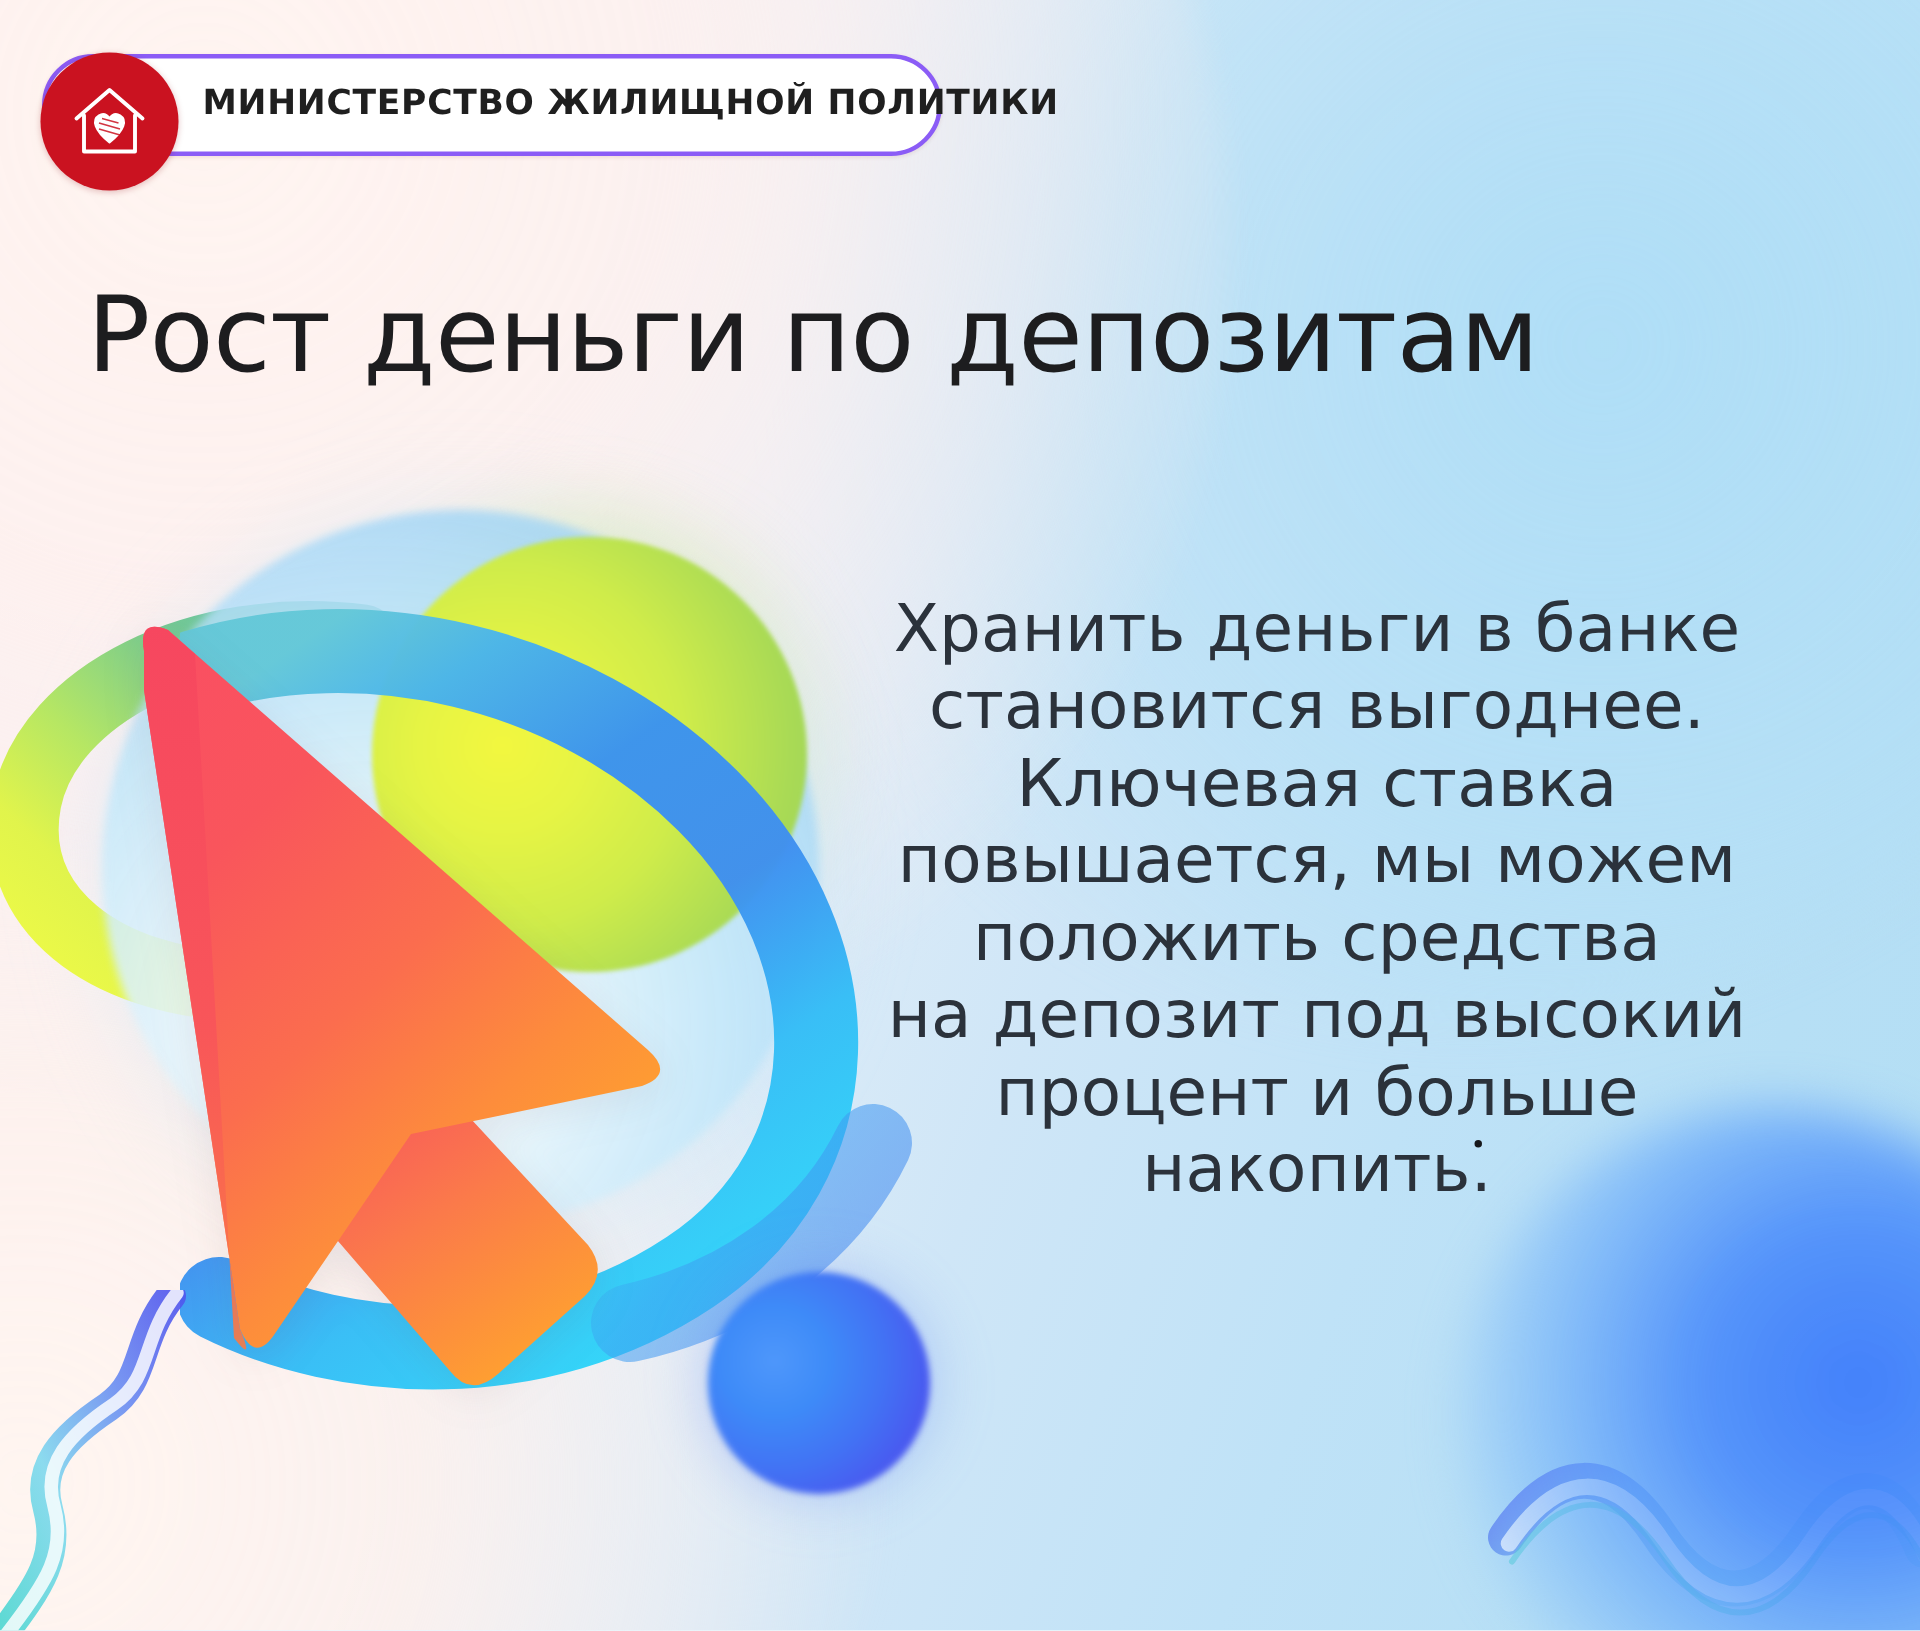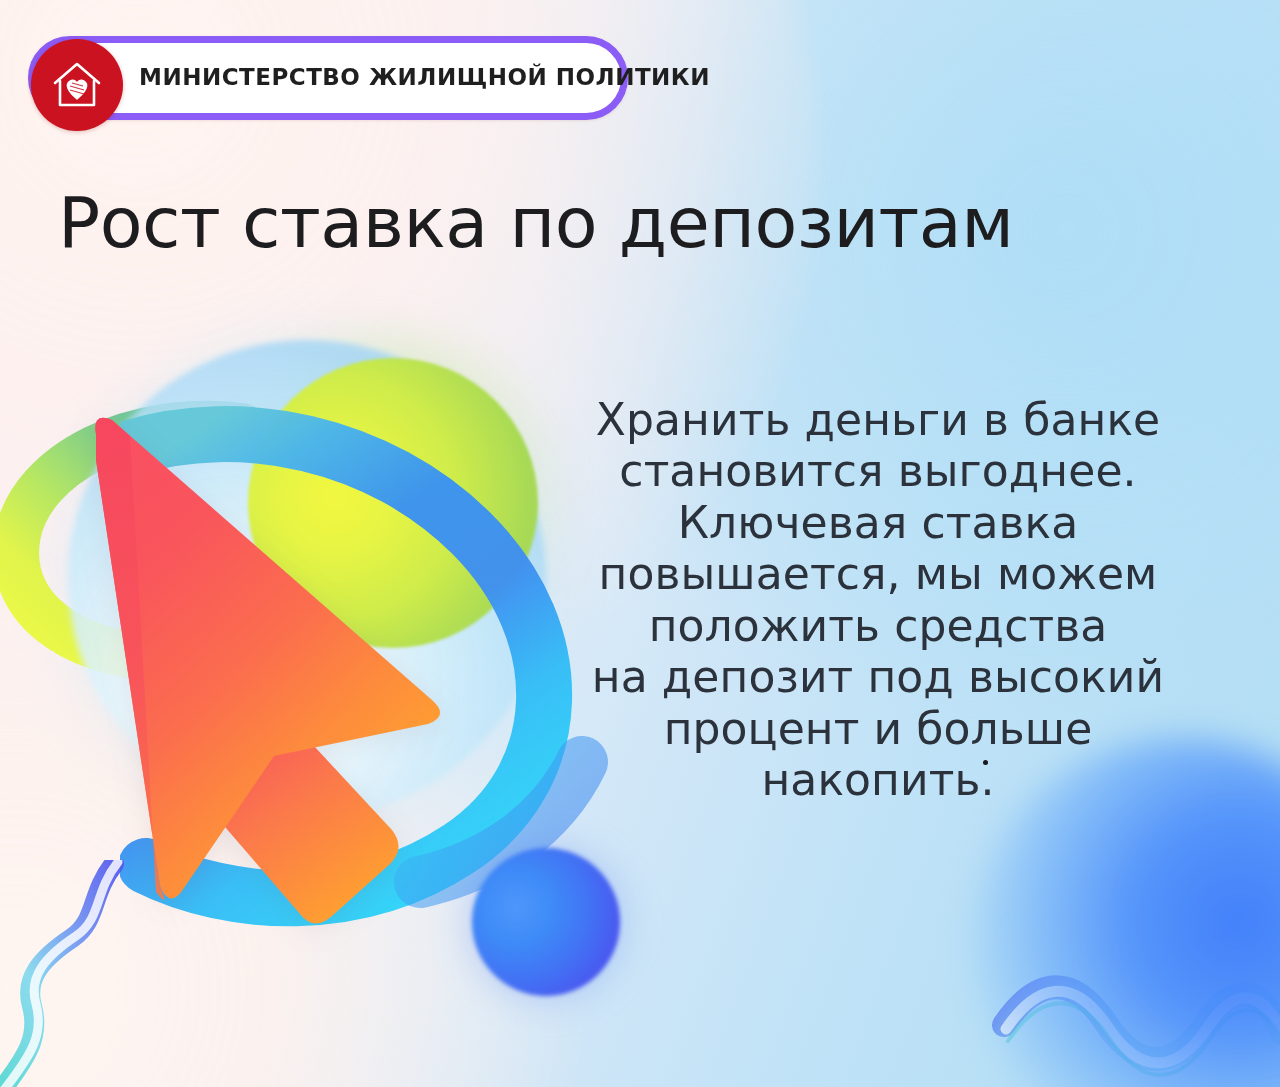--- a/index.html
+++ b/index.html
@@ -64,23 +64,23 @@
        rgba(172,221,246,0.85) 0%,
        rgba(178,223,246,0.55) 45%,
        rgba(190,228,247,0.0) 74%);
     filter: blur(18px);
   }
 
   
   .logo-pill {
     position: absolute;
     left: 28px; top: 36px;
-    width: 600px; height: 84px;
+    width: 600px; height: 68px;
     background: #ffffff;
-    border: 7px solid #8b5cf6;
+    border: 3px solid #8b5cf6;
     border-radius: 45px;
     display: flex;
     align-items: center;
     box-sizing: border-box;
     box-shadow: 0 1px 3px rgba(120,20,20,0.10);
     z-index: 40;
   }
   .logo-mark {
     position: absolute;
     left: -4px; top: -4px;
@@ -395,21 +395,21 @@
         <path d="M15 28 L15 52 M49 28 L49 52 M15 52 L49 52" fill="none" stroke="#ffffff" stroke-width="2.6" stroke-linecap="round" stroke-linejoin="round"></path>
         <path d="M32 46 C22 38 20 31 25 28 C29 25.5 32 29 32 31 C32 29 35 25.5 39 28 C44 31 42 38 32 46 Z" fill="#ffffff" stroke="#ffffff" stroke-width="1.4" stroke-linejoin="round"></path>
         <path d="M25 33 L39 37 M25 37 L39 41 M27 30 L38 33" stroke="#ca1220" stroke-width="1.1" fill="none" opacity="0.85"></path>
       </svg>
     </div>
     <div class="logo-text">
       <span>МИНИСТЕРСТВО ЖИЛИЩНОЙ ПОЛИТИКИ</span>
     </div>
   </div>
 
-  <div class="title">Рост ставка по депозитам</div>
+  <div class="title">Рост деньги по депозитам</div>
 
   <div class="body-copy">Хранить деньги в банке
 становится выгоднее.
 Ключевая ставка
 повышается, мы можем
 положить средства
 на депозит под высокий
 процент и больше
 накопить.</div>
 

